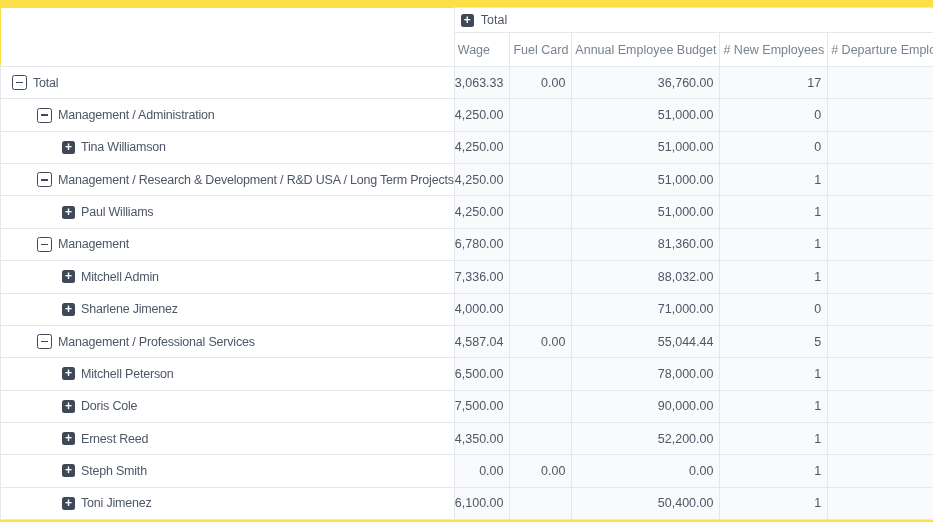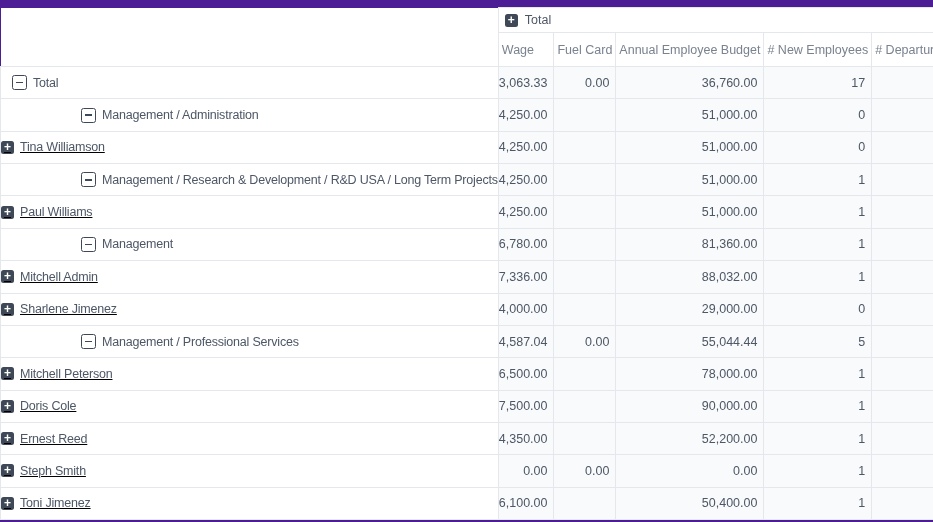--- a/index.html
+++ b/index.html
@@ -1,32 +1,32 @@
 <!DOCTYPE html>
 <html style="--dark: #4d5766; --muted: #79828f; --icon: #3e4856; --border: #e4e7eb; --cell-bg: #f9fafb; --header-bg: #ffffff;"><head>
 <meta charset="utf-8">
 <style>
   html,body{margin:0;padding:0;background:#fff;}
   body{font-family:"Liberation Sans",sans-serif;-webkit-font-smoothing:antialiased;}
-  .canvas{position:relative;width:933px;height:522px;background:#4c1d95;overflow:hidden;}
+  .canvas{position:relative;width:933px;height:522px;background:#fde047;overflow:hidden;}
   table.pivot{position:absolute;top:7px;left:0;border-collapse:collapse;table-layout:fixed;}
   table.pivot th,table.pivot td{font-weight:400;box-sizing:border-box;}
   .corner{border:none;background:#fff;}
   .total-cell{border:1px solid var(--border);background:var(--header-bg);height:25px;padding:0 0 0 6px;text-align:left;cursor:pointer;}
   .total-inner{display:flex;align-items:center;gap:7px;}
   .total-label{font-size:12.5px;color:var(--dark);}
   tr.measure-row th.mh{border:1px solid var(--border);background:var(--header-bg);height:34px;
     text-align:left;vertical-align:middle;color:var(--muted);font-size:12.5px;padding:0 3px;
     white-space:nowrap;overflow:hidden;cursor:pointer;}
   tbody tr{height:32.36px;}
   tbody th.rh{border:1px solid var(--border);background:#fff;padding:0;text-align:left;vertical-align:middle;cursor:pointer;}
   tbody td.num{border:1px solid var(--border);background:var(--cell-bg);text-align:right;
     padding:0 6px 0 0;font-size:12.5px;color:var(--dark);vertical-align:middle;}
   .rhc{display:flex;align-items:center;gap:6px;white-space:nowrap;overflow:hidden;}
-  .lvl0{padding-left:11px;}.lvl1{padding-left:36px;margin-left:44px;}.lvl2{text-decoration:underline;}
+  .lvl0{padding-left:11px;}.lvl1{padding-left:36px;}.lvl2{padding-left:61px;}
   .lbl{font-size:12.5px;color:var(--dark);letter-spacing:-0.2px;}
   .icon{flex:0 0 auto;width:13px;height:13px;border-radius:2.5px;display:flex;
     align-items:center;justify-content:center;cursor:pointer;}
   .icon.plus{background:var(--icon);}
   .icon.plus::before{content:"+";color:#fff;font-size:12px;font-weight:700;line-height:1;margin-top:-1px;}
   .icon.minus{border:1.5px solid var(--icon);}
   .icon.minus::before{content:"";width:7px;height:1.5px;background:var(--icon);}
 </style>
 </head>
 <body>
@@ -154,21 +154,21 @@
         </tr>
         <tr>
           <th class="rh">
             <div class="rhc lvl2">
               <span class="icon plus"></span>
               <span class="lbl">Sharlene Jimenez</span>
             </div>
           </th>
           <td class="num">4,000.00</td>
           <td class="num"></td>
-          <td class="num">29,000.00</td>
+          <td class="num">71,000.00</td>
           <td class="num">0</td>
           <td class="num">1</td>
         </tr>
         <tr>
           <th class="rh">
             <div class="rhc lvl1">
               <span class="icon minus"></span>
               <span class="lbl">Management / Professional Services</span>
             </div>
           </th>

